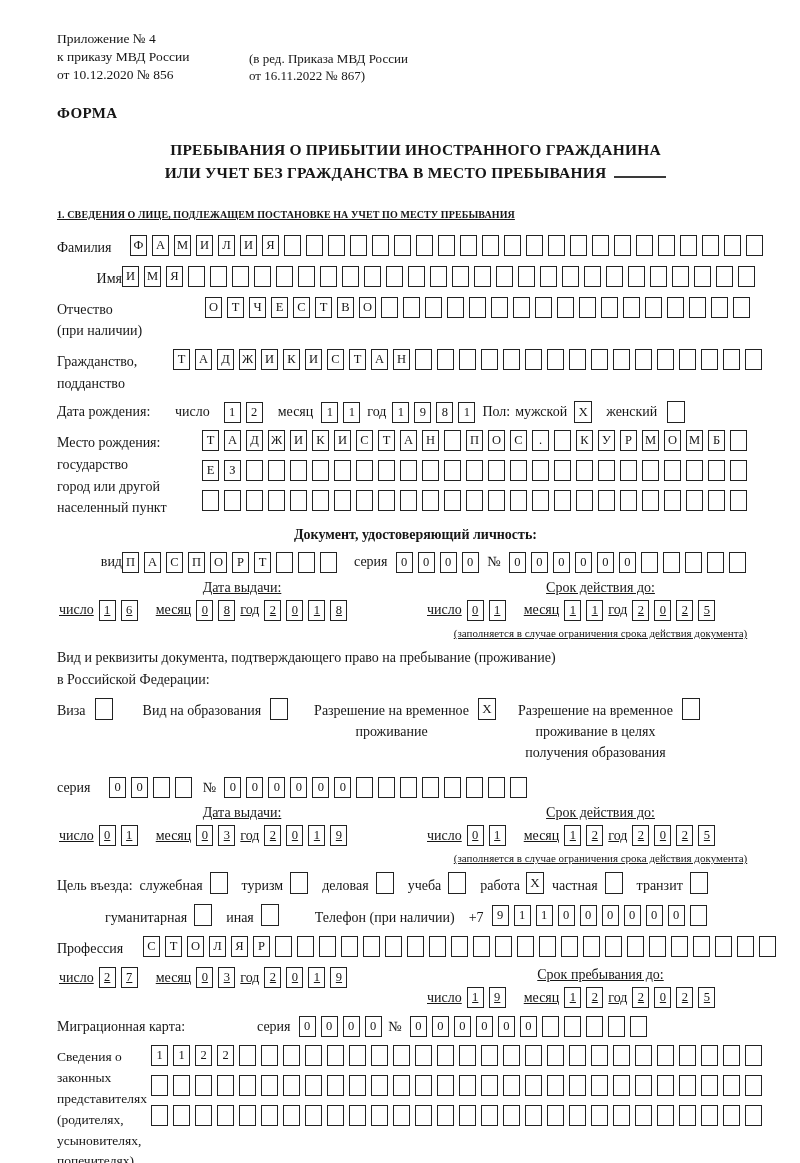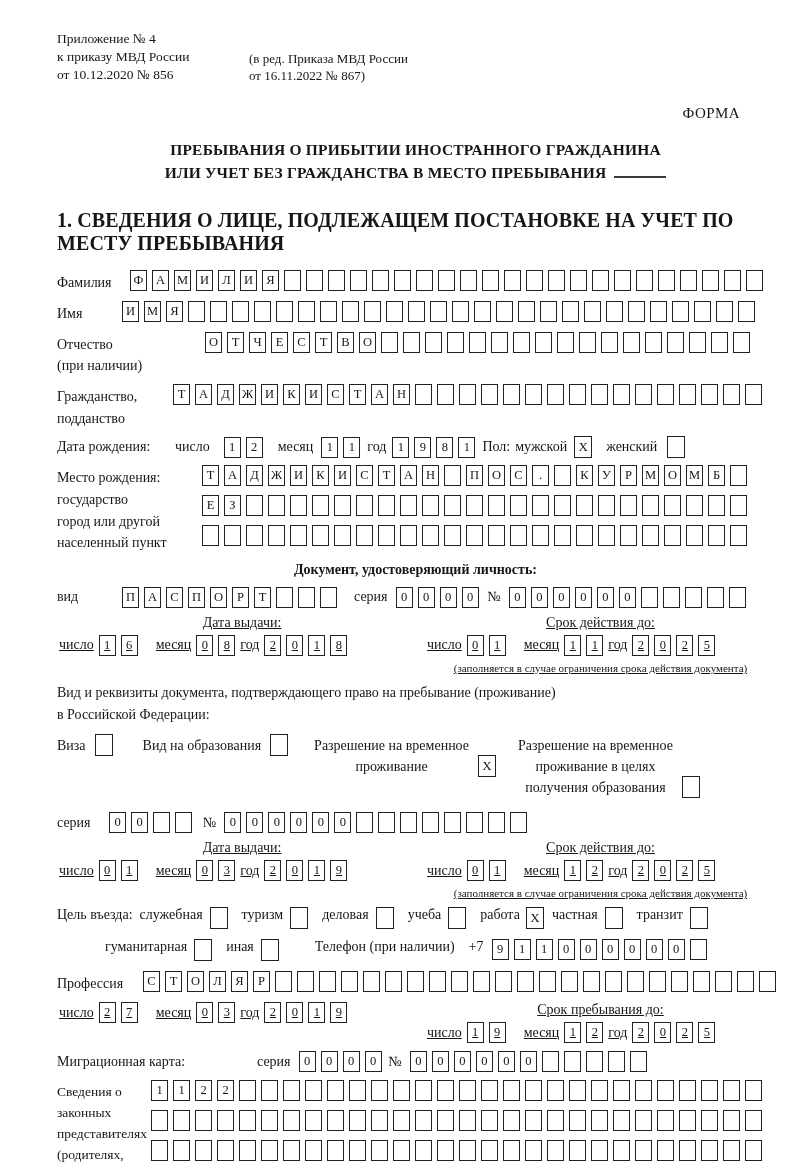--- a/index.html
+++ b/index.html
@@ -6,30 +6,30 @@
   html,body { margin:0; padding:0; }
   body {
     width:800px; height:1163px; background:#ffffff; color:#161616;
     font-family:"Liberation Serif","DejaVu Serif",serif; font-size:14px; overflow:hidden;
   }
   .page { padding:30px 26px 0 57px; }
 
   .appendix-wrap { display:flex; flex-direction:row; align-items:flex-end; }
   .appendix { width:192px; font-size:13.5px; line-height:1.35; white-space:pre-line; }
   .amendment { width:192px; font-size:13px; line-height:1.35; margin-top:1px; white-space:pre-line; }
-  .form-marker { text-align:right; font-weight:normal; font-size:15px; margin:20px 34px 0 0; letter-spacing:.4px; }
+  .form-marker { text-align:left; font-weight:bold; font-size:15px; margin:20px 34px 0 0; letter-spacing:.4px; }
 
   .title { text-align:center; font-weight:bold; font-size:15.5px; line-height:1.5; margin-top:16px; letter-spacing:.2px; }
   .blank-line { display:inline-block; width:52px; height:13px; border-bottom:2px solid #3a3a3a; margin-left:8px; }
 
-  .sec-heading { font-weight:bold; font-size:20px; margin-top:25px; margin-bottom:15px; letter-spacing:.1px; }
+  .sec-heading { font-weight:bold; font-size:10px; margin-top:25px; margin-bottom:15px; letter-spacing:.1px;text-decoration:underline; }
 
   .frow { display:flex; align-items:flex-start; margin-bottom:7px; }
   .flabel { flex:0 0 auto; white-space:pre-line; line-height:1.55; padding-top:2px; }
-  .w73 { width:73px; } .w65 { width:65px; } .w148 { width:148px; } .w116 { width:116px; } .w145 { width:145px; }
+  .w73 { width:73px; } .w65 { width:65px;text-align:right; } .w148 { width:148px; } .w116 { width:116px; } .w145 { width:145px; }
   .w94 { width:94px; font-size:13.5px; } .w200 { width:200px; }
 
   .cellrow { display:flex; flex-wrap:nowrap; }
   .cellcol > .cellrow { margin-bottom:9px; }
   .cell {
     flex:0 0 auto; width:17px; height:21px; border:1.5px solid #222; margin-right:5px;
     text-align:center; font-size:12.5px; line-height:18px;
   }
   .cbox {
     display:inline-block; flex:0 0 auto; width:18px; height:22px; border:1.5px solid #222;
@@ -47,26 +47,26 @@
   .dcol-right { flex:1; }
   .dhead { text-align:center; margin-bottom:4px; }
   .dgline { display:flex; align-items:center; }
   .dgline .dlbl { margin-right:5px; }
   .dgline .gap { width:13px; }
   .dcol-left .dgline { padding-left:2px; }
   .dnote { font-size:11px; text-align:center; margin-top:6px; white-space:nowrap; }
 
   .intro { line-height:1.6; margin:8px 0 6px; white-space:pre-line; }
   .optrow { display:flex; align-items:flex-start; margin:6px 0 14px; }
-  .opt { display:flex; align-items:flex-end; }
+  .opt { display:flex; align-items:flex-start; }
   .optlbl { white-space:pre-line; text-align:center; line-height:1.5; padding-top:2px; }
   .opt .cbox { margin-left:9px; }
   .o2 { margin-left:30px; } .o3 { margin-left:26px; } .o4 { margin-left:22px; }
 
-  .purpose { display:flex; align-items:flex-start; margin-bottom:10px; }
+  .purpose { display:flex; align-items:flex-end; margin-bottom:10px; }
   .purpose .plbl { margin-right:7px; }
   .purpose .cbox { margin-right:14px; }
   .purpose .tight { margin-right:6px; }
   .indent { padding-left:48px; }
   .phone-lbl { margin:0 14px 0 22px; }
   .phone-prefix { margin-right:8px; }
 </style>
 </head>
 <body>
 

